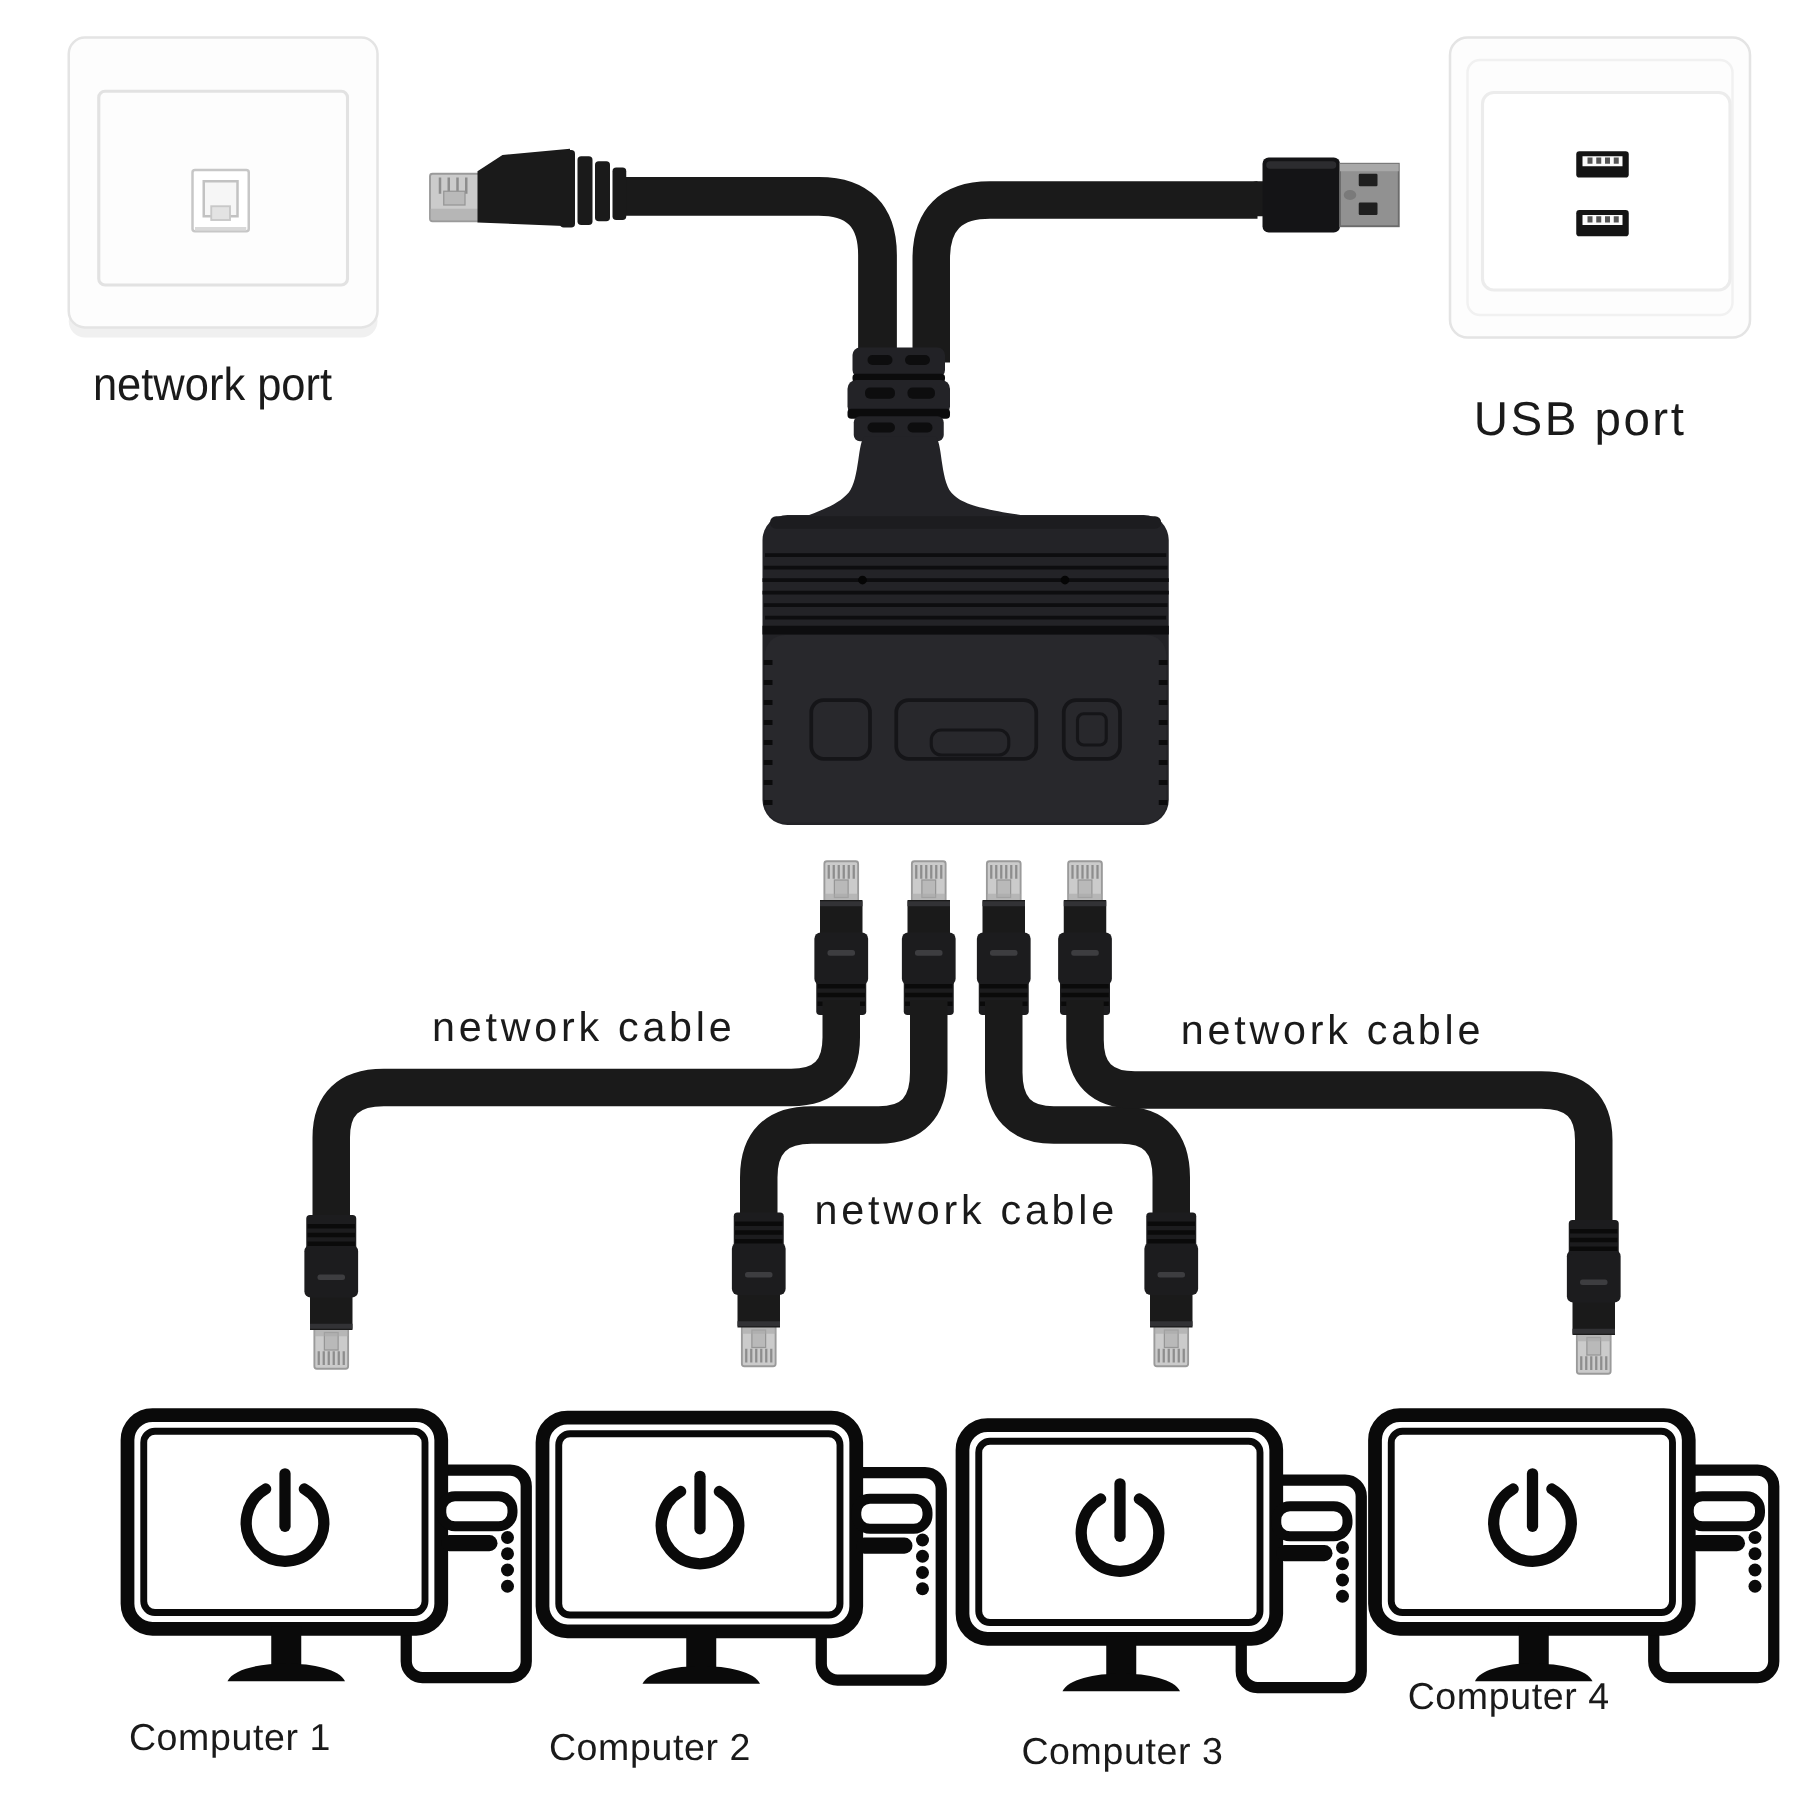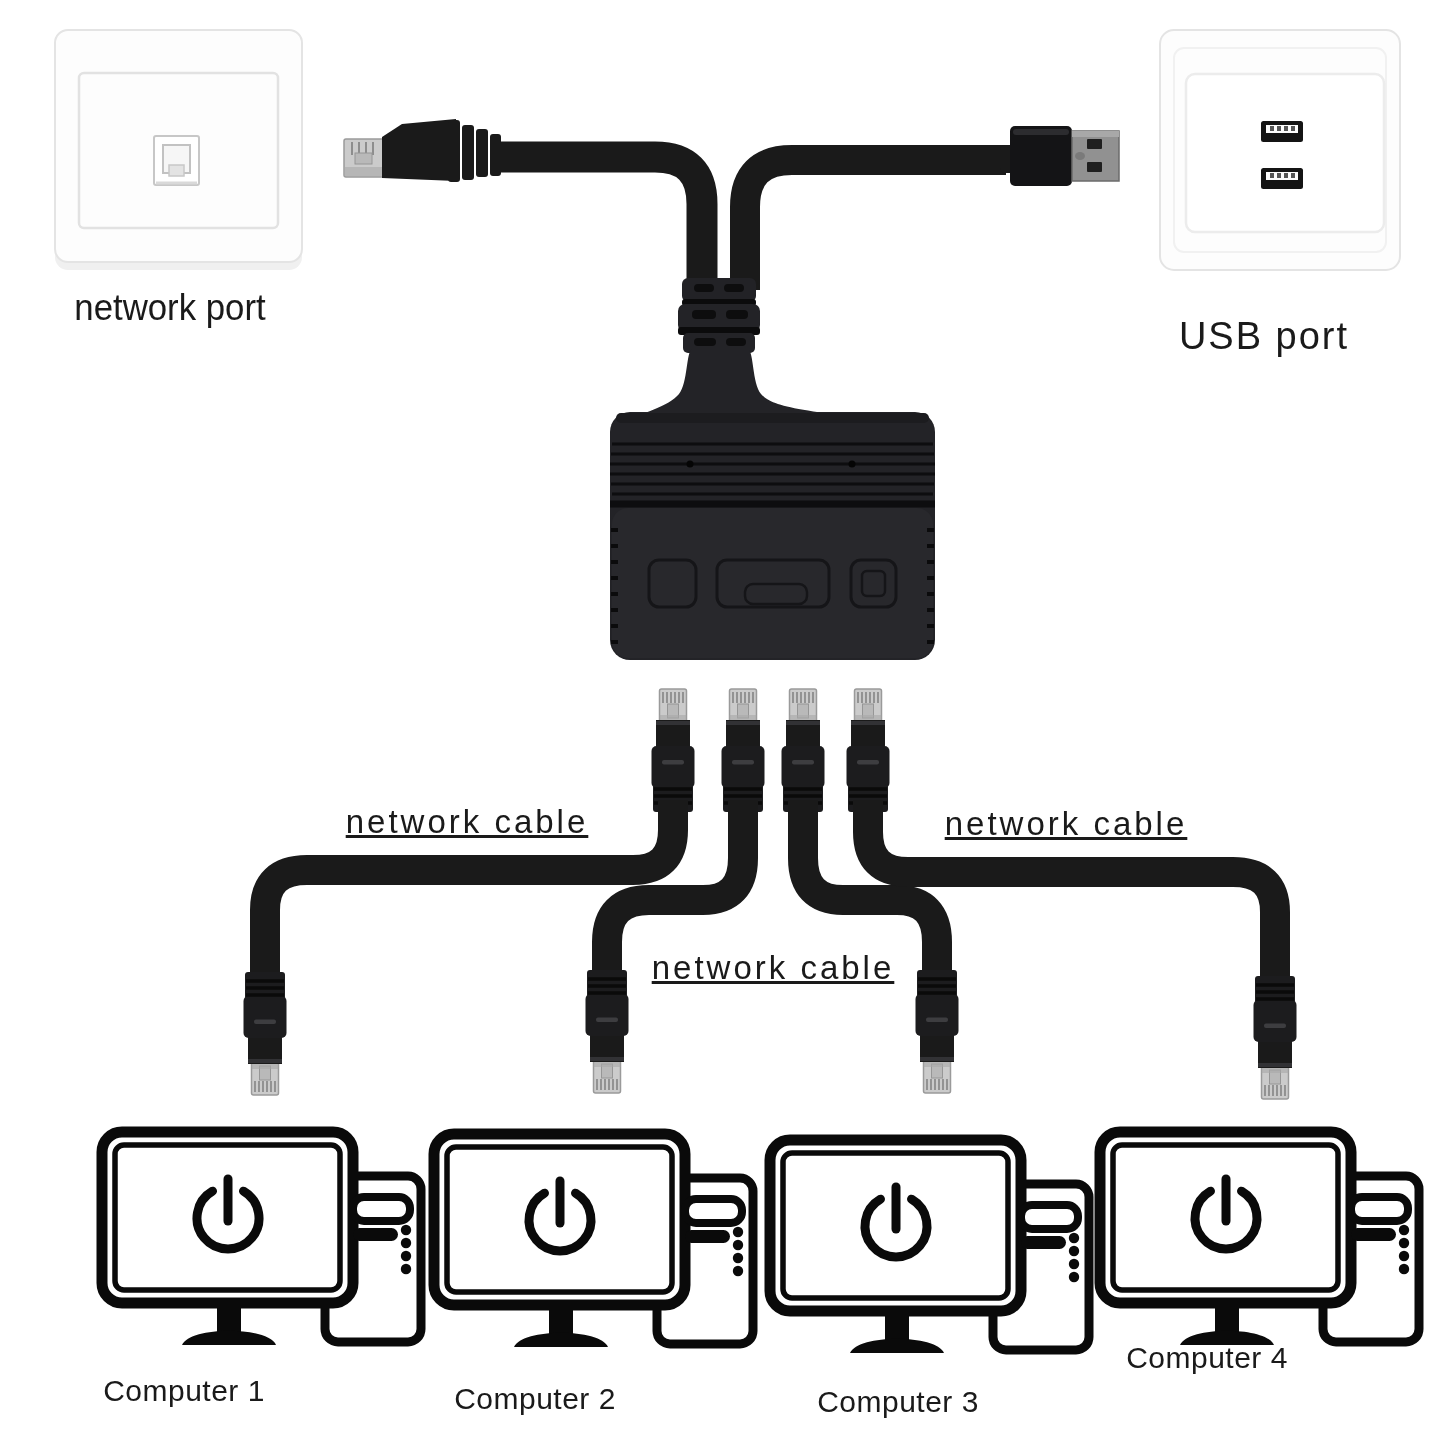--- a/index.html
+++ b/index.html
@@ -13,27 +13,27 @@
   .canvas svg{position:absolute;left:0;top:0;}
   .lbl{
     position:absolute;
     color:var(--text,#1a1a1a);
     white-space:nowrap;
     transform:translateX(-50%);
     line-height:1.1;
   }
   .lbl-network-port{left:170px;top:288px;font-size:37px;transform:translateX(-50%) scaleX(.94);}
   .lbl-usb-port{left:1264px;top:316px;font-size:38px;letter-spacing:2px;}
-  .lbl-cable{font-size:33px;letter-spacing:3px;text-decoration:underline;}
+  .lbl-cable{font-size:33px;letter-spacing:3px;}
   .lbl-cable-left{left:467px;top:804px;}
   .lbl-cable-center{left:773px;top:950px;}
   .lbl-cable-right{left:1066px;top:806px;}
   .lbl-computer{font-size:30px;letter-spacing:.5px;}
   .lbl-computer-1{left:184px;top:1374px;}
-  .lbl-computer-2{left:535px;top:1382px;}
+  .lbl-computer-2{left:520px;top:1382px;}
   .lbl-computer-3{left:898px;top:1385px;}
   .lbl-computer-4{left:1207px;top:1341px;}
 </style>
 </head>
 <body>
 
 <div class="canvas">
 
 <svg width="1445" height="1445" viewBox="0 0 1445 1445">
   <defs>

